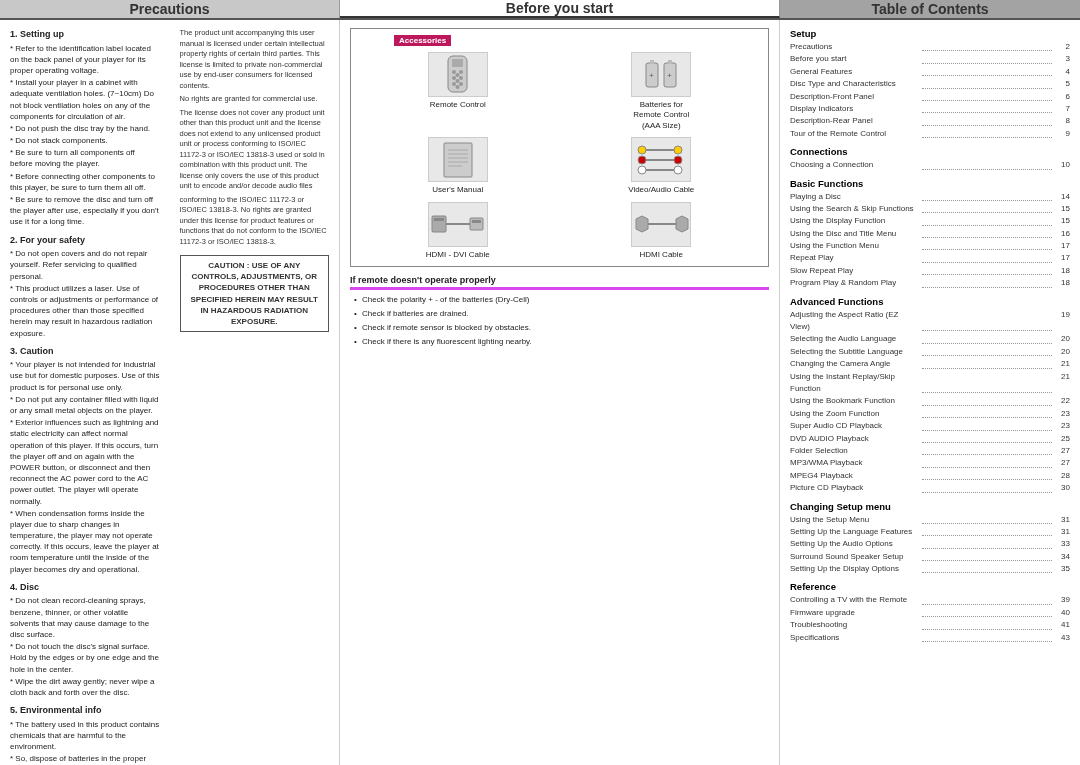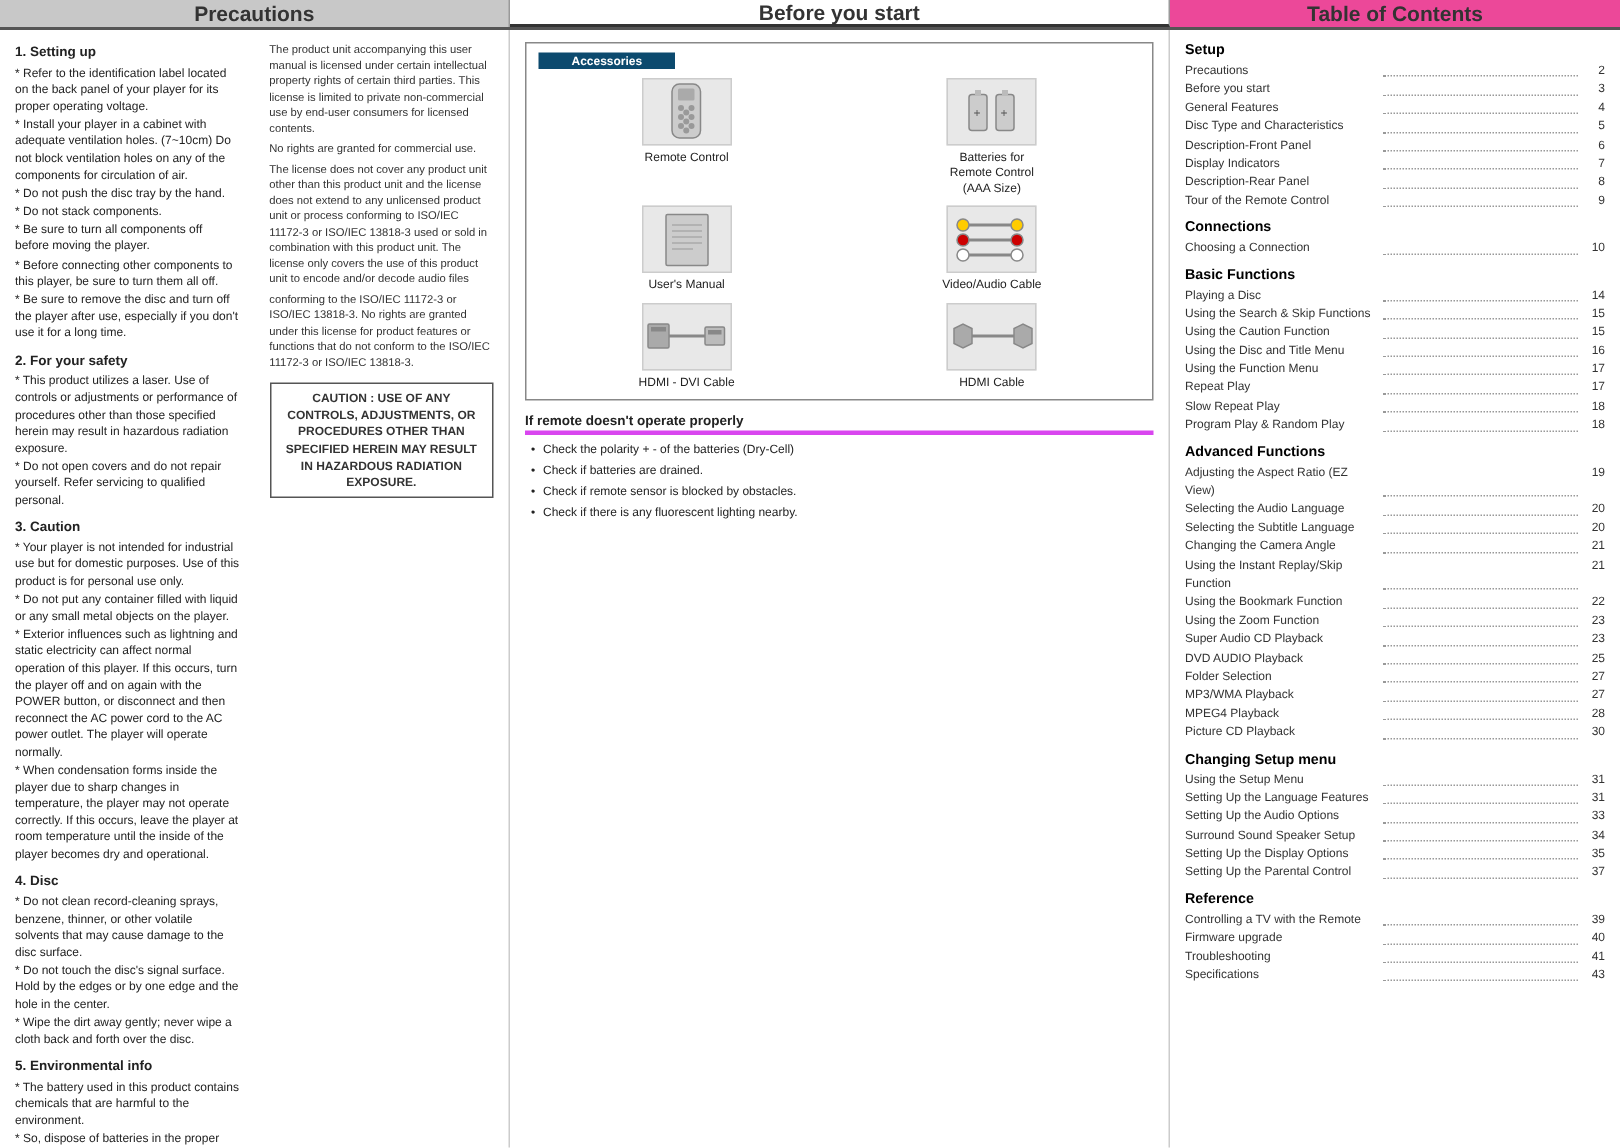--- a/index.html
+++ b/index.html
@@ -33,21 +33,21 @@
       border-right: 1px solid #999;
     }
     .header-before {
       flex: 1;
       background: #fff;
       border-right: 1px solid #999;
       border-bottom: 2px solid #333;
     }
     .header-toc {
       width: 300px;
-      background: #ec4899;
+      background: #a3a3a3;
     }
 
     
     .main {
       display: flex;
       flex: 1;
       border-top: 2px solid #555;
     }
 
     
@@ -87,27 +87,28 @@
       border-right: 1px solid #ccc;
       font-size: 8.5px;
       color: #222;
     }
     .accessories-box {
       border: 1px solid #888;
       padding: 6px 8px;
       margin-bottom: 8px;
     }
     .accessories-title {
-      background: #0c4a6e;
+      background: #be185d;
       color: #fff;
       font-size: 8px;
-      padding: 1px 22px;
+      padding: 1px 5px;
       display: inline-block;
       margin-bottom: 6px;
       font-weight: bold;
+      margin-left: 35px;
     }
     .accessories-grid {
       display: grid;
       grid-template-columns: 1fr 1fr;
       gap: 6px;
     }
     .accessory-item {
       display: flex;
       flex-direction: column;
       align-items: center;
@@ -235,22 +236,22 @@
         <div class="section-title">1. Setting up</div>
         <p>* Refer to the identification label located on the back panel of your player for its proper operating voltage.</p>
         <p>* Install your player in a cabinet with adequate ventilation holes. (7~10cm) Do not block ventilation holes on any of the components for circulation of air.</p>
         <p>* Do not push the disc tray by the hand.</p>
         <p>* Do not stack components.</p>
         <p>* Be sure to turn all components off before moving the player.</p>
         <p>* Before connecting other components to this player, be sure to turn them all off.</p>
         <p>* Be sure to remove the disc and turn off the player after use, especially if you don't use it for a long time.</p>
 
         <div class="section-title">2. For your safety</div>
+        <p>* Do not open covers and do not repair yourself. Refer servicing to qualified personal.</p>
         <p>* This product utilizes a laser. Use of controls or adjustments or performance of procedures other than those specified herein may result in hazardous radiation exposure.</p>
-        <p>* Do not open covers and do not repair yourself. Refer servicing to qualified personal.</p>
 
         <div class="section-title">3. Caution</div>
         <p>* Your player is not intended for industrial use but for domestic purposes. Use of this product is for personal use only.</p>
         <p>* Do not put any container filled with liquid or any small metal objects on the player.</p>
         <p>* Exterior influences such as lightning and static electricity can affect normal operation of this player. If this occurs, turn the player off and on again with the POWER button, or disconnect and then reconnect the AC power cord to the AC power outlet. The player will operate normally.</p>
         <p>* When condensation forms inside the player due to sharp changes in temperature, the player may not operate correctly. If this occurs, leave the player at room temperature until the inside of the player becomes dry and operational.</p>
 
         <div class="section-title">4. Disc</div>
         <p>* Do not clean record-cleaning sprays, benzene, thinner, or other volatile solvents that may cause damage to the disc surface.</p>
         <p>* Do not touch the disc's signal surface. Hold by the edges or by one edge and the hole in the center.</p>
@@ -442,21 +443,21 @@
           <span class="toc-item-label">Playing a Disc</span>
           <span class="toc-dots"></span>
           <span class="toc-page">14</span>
         </div>
       <div class="toc-item">
           <span class="toc-item-label">Using the Search &amp; Skip Functions</span>
           <span class="toc-dots"></span>
           <span class="toc-page">15</span>
         </div>
       <div class="toc-item">
-          <span class="toc-item-label">Using the Caution Function</span>
+          <span class="toc-item-label">Using the Display Function</span>
           <span class="toc-dots"></span>
           <span class="toc-page">15</span>
         </div>
       <div class="toc-item">
           <span class="toc-item-label">Using the Disc and Title Menu</span>
           <span class="toc-dots"></span>
           <span class="toc-page">16</span>
         </div>
       <div class="toc-item">
           <span class="toc-item-label">Using the Function Menu</span>
@@ -569,25 +570,20 @@
       <div class="toc-item">
           <span class="toc-item-label">Surround Sound Speaker Setup</span>
           <span class="toc-dots"></span>
           <span class="toc-page">34</span>
         </div>
       <div class="toc-item">
           <span class="toc-item-label">Setting Up the Display Options</span>
           <span class="toc-dots"></span>
           <span class="toc-page">35</span>
         </div>
-      <div class="toc-item">
-          <span class="toc-item-label">Setting Up the Parental Control</span>
-          <span class="toc-dots"></span>
-          <span class="toc-page">37</span>
-        </div>
     </div>
 
     <div class="toc-section">
       <div class="toc-section-title">Reference</div>
       <div class="toc-item">
           <span class="toc-item-label">Controlling a TV with the Remote</span>
           <span class="toc-dots"></span>
           <span class="toc-page">39</span>
         </div>
       <div class="toc-item">

